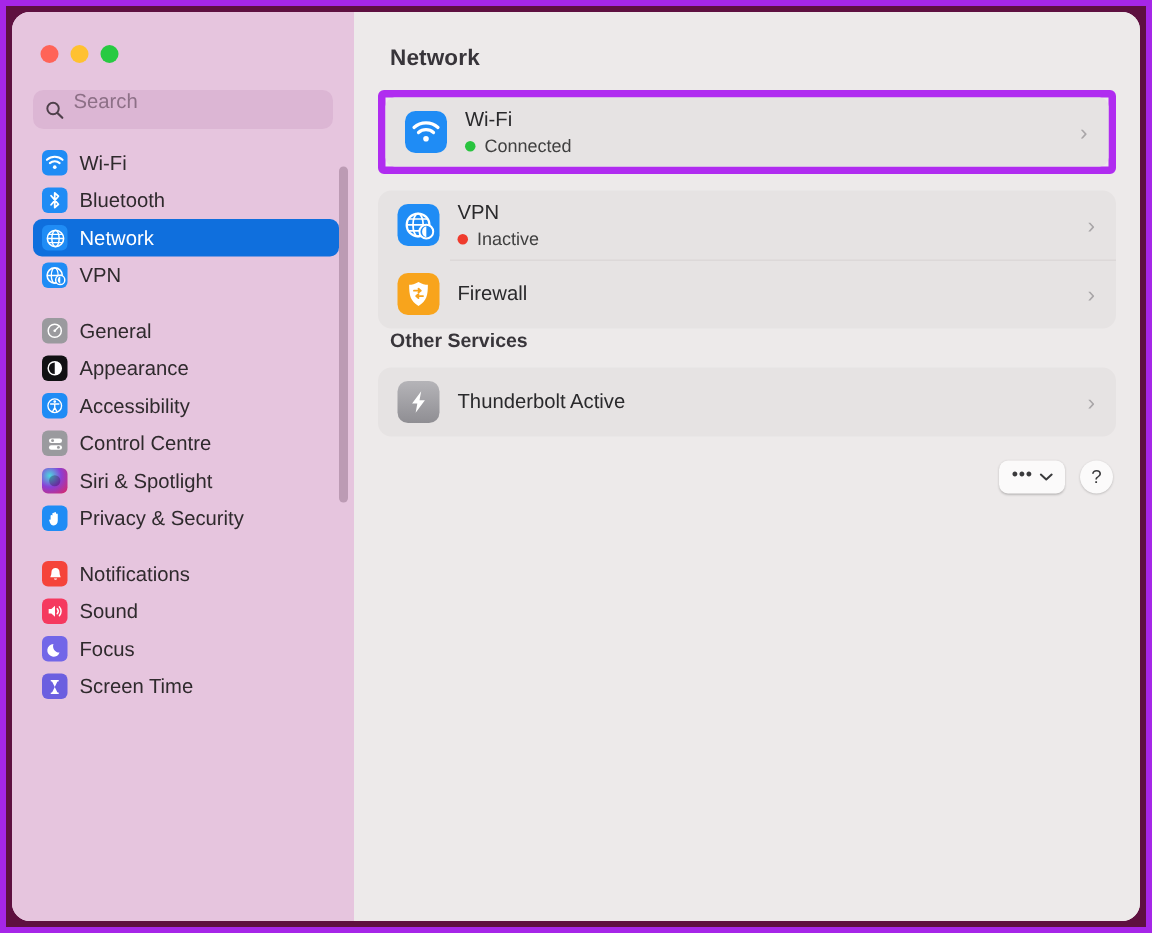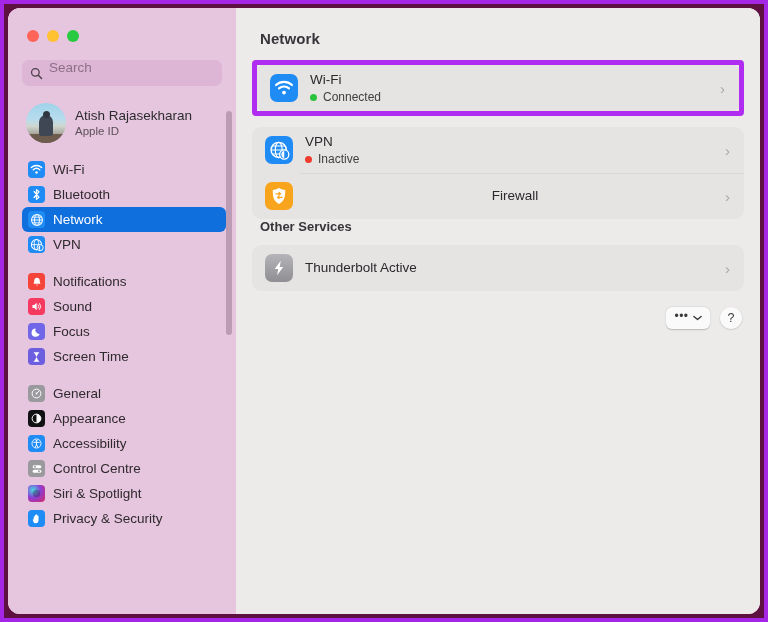--- a/index.html
+++ b/index.html
@@ -330,31 +330,20 @@
       <div class="search-box">
         <span class="mag">
           <svg width="13" height="13" viewBox="0 0 16 16">
             <circle cx="6.6" cy="6.6" r="4.7" fill="none" stroke="#4f404b" stroke-width="1.6"></circle>
             <line x1="10.2" y1="10.2" x2="14.2" y2="14.2" stroke="#4f404b" stroke-width="1.8" stroke-linecap="round"></line>
           </svg>
         </span>
         <span class="search-text">Search</span>
       </div>
 
-      <div class="account-row">
-        <div class="avatar">
-          <div class="ground"></div>
-          <div class="person"></div>
-          <div class="head"></div>
-        </div>
-        <div class="acct-text">
-          <div class="acct-name">Atish Rajasekharan</div>
-          <div class="acct-sub">Apple ID</div>
-        </div>
-      </div>
 
       <div class="nav-group">
         <div class="nav-item">
           <span class="app-icon" style="background:#1f8cf5;">
             <svg width="13" height="13" viewBox="0 0 16 16">
               <path d="M1.6 5.6a9.5 9.5 0 0 1 12.8 0" fill="none" stroke="#fff" stroke-width="1.7" stroke-linecap="round"></path>
               <path d="M4 8.3a6 6 0 0 1 8 0" fill="none" stroke="#fff" stroke-width="1.7" stroke-linecap="round"></path>
               <circle cx="8" cy="11.6" r="1.5" fill="#fff"></circle>
             </svg>
           </span>
@@ -391,61 +380,20 @@
               <circle cx="11.6" cy="11" r="3.5" fill="#1f8cf5" stroke="#fff" stroke-width="1.1"></circle>
               <path d="M11.6 8.2a3 3 0 0 0 0 5.6z" fill="#fff"></path>
             </svg>
           </span>
           <span class="label">VPN</span>
         </div>
       </div>
 
       <div class="nav-group gap">
         <div class="nav-item">
-          <span class="app-icon" style="background:#f5443a;">
-            <svg width="12" height="12" viewBox="0 0 16 16">
-              <path d="M8 2.2c-2.3 0-3.6 1.6-3.6 3.8 0 2.8-1 3.6-1 4.4h9.2c0-.8-1-1.6-1-4.4 0-2.2-1.3-3.8-3.6-3.8z" fill="#fff"></path>
-              <path d="M6.5 11.6a1.6 1.6 0 0 0 3 0z" fill="#fff"></path>
-            </svg>
-          </span>
-          <span class="label">Notifications</span>
-        </div>
-
-        <div class="nav-item">
-          <span class="app-icon" style="background:#f5395f;">
-            <svg width="13" height="13" viewBox="0 0 16 16">
-              <path d="M3 6.2h2.2L8.2 3.4v9.2L5.2 9.8H3z" fill="#fff"></path>
-              <path d="M10 6a3 3 0 0 1 0 4M11.8 4.4a5.4 5.4 0 0 1 0 7.2" fill="none" stroke="#fff" stroke-width="1.2" stroke-linecap="round"></path>
-            </svg>
-          </span>
-          <span class="label">Sound</span>
-        </div>
-
-        <div class="nav-item">
-          <span class="app-icon" style="background:#7266e8;">
-            <svg width="12" height="12" viewBox="0 0 16 16">
-              <path d="M11.6 10.6A5.4 5.4 0 0 1 6.2 3.2a5.6 5.6 0 1 0 5.4 7.4z" fill="#fff"></path>
-            </svg>
-          </span>
-          <span class="label">Focus</span>
-        </div>
-
-        <div class="nav-item">
-          <span class="app-icon" style="background:#6b5fe0;">
-            <svg width="11" height="12" viewBox="0 0 12 16">
-              <path d="M3 2.4h6M3 13.6h6" stroke="#fff" stroke-width="1.4" stroke-linecap="round"></path>
-              <path d="M3.4 2.6h5.2L6 8l2.6 5.4H3.4L6 8z" fill="#fff"></path>
-            </svg>
-          </span>
-          <span class="label">Screen Time</span>
-        </div>
-      </div>
-
-      <div class="nav-group gap">
-        <div class="nav-item">
           <span class="app-icon" style="background:#9a9a9e;">
             <svg width="13" height="13" viewBox="0 0 16 16">
               <circle cx="8" cy="8" r="5.4" fill="none" stroke="#fff" stroke-width="1.2"></circle>
               <path d="M8 8l3.2-3.2" stroke="#fff" stroke-width="1.2" stroke-linecap="round"></path>
               <circle cx="8" cy="8" r="1.1" fill="#fff"></circle>
             </svg>
           </span>
           <span class="label">General</span>
         </div>
 
@@ -491,20 +439,61 @@
           <span class="label">Siri &amp; Spotlight</span>
         </div>
 
         <div class="nav-item">
           <span class="app-icon" style="background:#1f8cf5;">
             <svg width="11" height="12" viewBox="0 0 12 16">
               <path d="M2.3 8.4V5.2a.8.8 0 0 1 1.6 0v2V3.2a.8.8 0 0 1 1.6 0v3.6V2.6a.8.8 0 0 1 1.6 0v4.2V4a.8.8 0 0 1 1.6 0v5.4c0 2.6-1.4 4.4-3.6 4.4-1.8 0-2.8-1-3.4-2.6l-.6-1.8a.75.75 0 0 1 1.2-.8z" fill="#fff"></path>
             </svg>
           </span>
           <span class="label">Privacy &amp; Security</span>
+        </div>
+      </div>
+
+      <div class="nav-group gap">
+        <div class="nav-item">
+          <span class="app-icon" style="background:#f5443a;">
+            <svg width="12" height="12" viewBox="0 0 16 16">
+              <path d="M8 2.2c-2.3 0-3.6 1.6-3.6 3.8 0 2.8-1 3.6-1 4.4h9.2c0-.8-1-1.6-1-4.4 0-2.2-1.3-3.8-3.6-3.8z" fill="#fff"></path>
+              <path d="M6.5 11.6a1.6 1.6 0 0 0 3 0z" fill="#fff"></path>
+            </svg>
+          </span>
+          <span class="label">Notifications</span>
+        </div>
+
+        <div class="nav-item">
+          <span class="app-icon" style="background:#f5395f;">
+            <svg width="13" height="13" viewBox="0 0 16 16">
+              <path d="M3 6.2h2.2L8.2 3.4v9.2L5.2 9.8H3z" fill="#fff"></path>
+              <path d="M10 6a3 3 0 0 1 0 4M11.8 4.4a5.4 5.4 0 0 1 0 7.2" fill="none" stroke="#fff" stroke-width="1.2" stroke-linecap="round"></path>
+            </svg>
+          </span>
+          <span class="label">Sound</span>
+        </div>
+
+        <div class="nav-item">
+          <span class="app-icon" style="background:#7266e8;">
+            <svg width="12" height="12" viewBox="0 0 16 16">
+              <path d="M11.6 10.6A5.4 5.4 0 0 1 6.2 3.2a5.6 5.6 0 1 0 5.4 7.4z" fill="#fff"></path>
+            </svg>
+          </span>
+          <span class="label">Focus</span>
+        </div>
+
+        <div class="nav-item">
+          <span class="app-icon" style="background:#6b5fe0;">
+            <svg width="11" height="12" viewBox="0 0 12 16">
+              <path d="M3 2.4h6M3 13.6h6" stroke="#fff" stroke-width="1.4" stroke-linecap="round"></path>
+              <path d="M3.4 2.6h5.2L6 8l2.6 5.4H3.4L6 8z" fill="#fff"></path>
+            </svg>
+          </span>
+          <span class="label">Screen Time</span>
         </div>
       </div>
 
       <div class="sb-track"></div>
     </div>
 
     <div id="main">
 
       <div class="page-title">Network</div>
 
@@ -554,21 +543,21 @@
 
         <div class="svc-row">
           <span class="svc-icon" style="background:#f8a41c;">
             <svg width="20" height="20" viewBox="0 0 16 16">
               <path d="M8 1.6c1.8 1.1 3.6 1.5 5 1.5 0 5.6-.6 8.6-5 11.3C3.6 11.7 3 8.7 3 3.1c1.4 0 3.2-.4 5-1.5z" fill="#fff"></path>
               <path d="M5.6 6.2h3.6M9.2 6.2l-1.2-1M9.2 6.2l-1.2 1" stroke="#f8a41c" stroke-width="1" stroke-linecap="round" stroke-linejoin="round" fill="none"></path>
               <path d="M10.4 9.1H6.8M6.8 9.1l1.2-1M6.8 9.1l1.2 1" stroke="#f8a41c" stroke-width="1" stroke-linecap="round" stroke-linejoin="round" fill="none"></path>
             </svg>
           </span>
           <span class="svc-text">
-            <span class="svc-name" style="display:block;text-align:center;">Firewall</span>
+            <span class="svc-name" style="display:block;">Firewall</span>
           </span>
           <span class="chev">›</span>
         </div>
       </div>
 
       <div class="section-title">Other Services</div>
 
       <div class="card">
         <div class="svc-row">
           <span class="svc-icon" style="background:linear-gradient(#b5b4b8,#8f8e93);">

